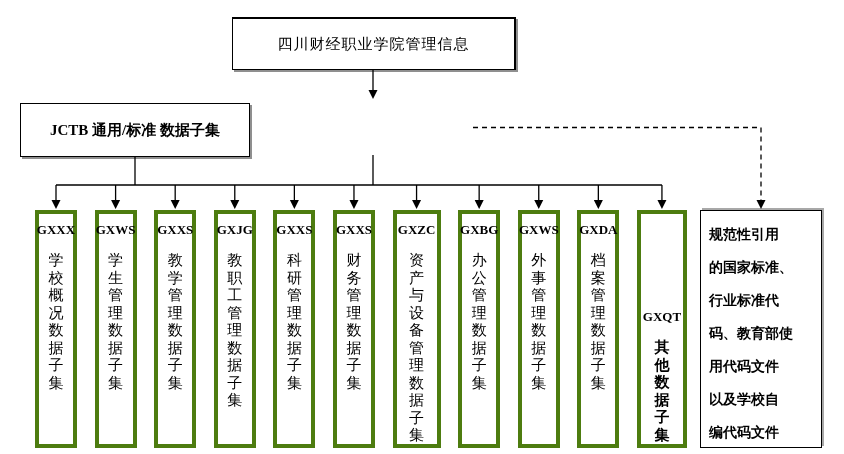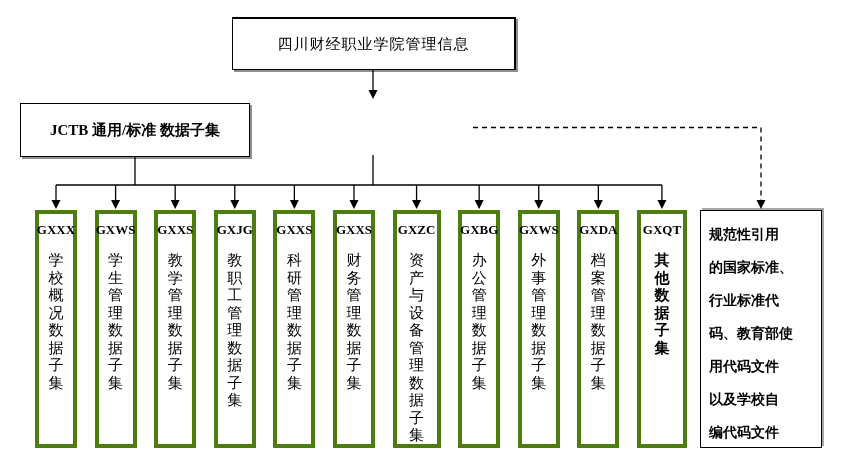--- a/index.html
+++ b/index.html
@@ -57,21 +57,21 @@
   .subset {
     box-sizing: border-box;
     border: 4px solid #4d7c0f;
     background: #ffffff;
     width: 42px;
     display: flex;
     flex-direction: column;
     align-items: center;
   }
   .subset.wide { width: 48px; }
-  .subset.emph { width: 50px; font-weight: bold; }
+  .subset.emph { width: 50px; font-weight: bold; justify-content: flex-end; }
   .subset .code {
     font-weight: bold;
     font-size: 13px;
     margin-top: 8px;
     height: 16px;
     line-height: 16px;
     white-space: nowrap;
   }
   .subset .vchars {
     margin-top: 14px;

